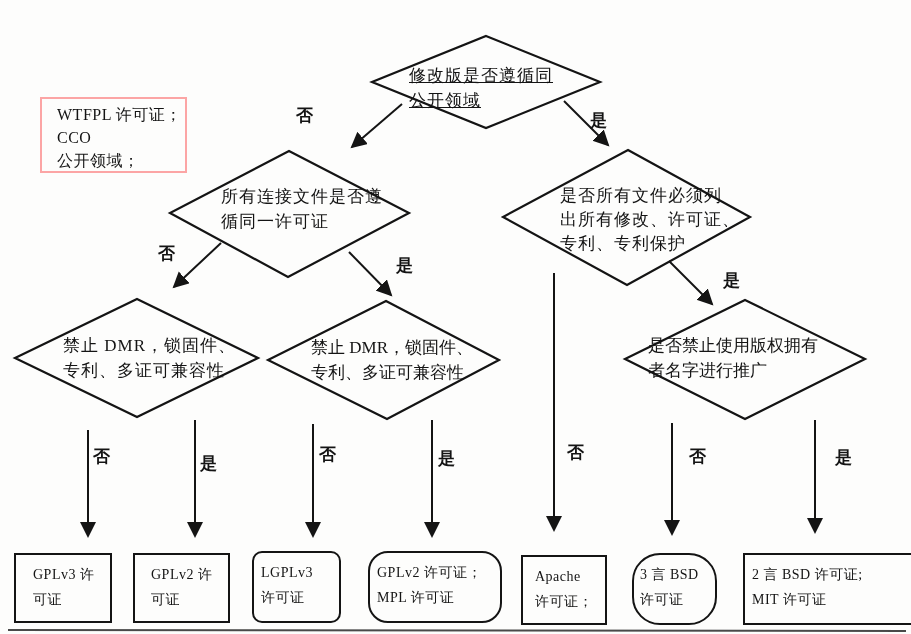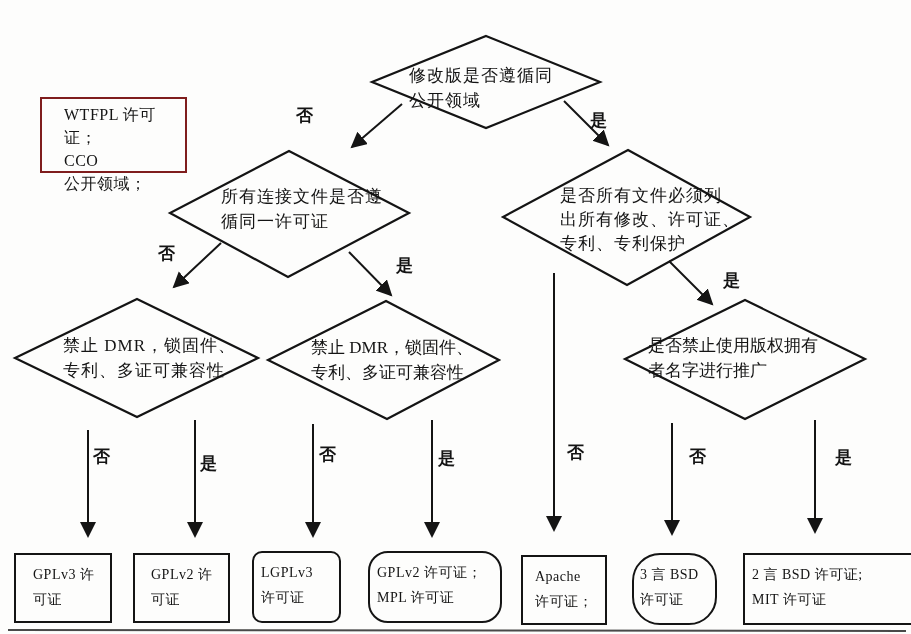--- a/index.html
+++ b/index.html
@@ -32,25 +32,25 @@
     background:#fdfdfc;
     font-size:14px;
     line-height:25px;
     letter-spacing:0.5px;
     box-sizing:border-box;
   }
   .outcome-box .bline{white-space:nowrap;}
   .note-box{
     position:absolute;
     left:40px;top:97px;width:147px;height:76px;
-    border:2px solid #7f1d1d;
+    border:2px solid #fca5a5;
     box-sizing:border-box;
     font-size:16px;
     line-height:23px;
-    padding:4px 0 0 22px;
+    padding:4px 0 0 15px;
     letter-spacing:0.5px;
   }
 </style>
 </head>
 <body>
 
 <div class="canvas">
 
   <svg class="lines-layer" width="911" height="634" viewBox="0 0 911 634">
     <defs>
@@ -81,21 +81,21 @@
 
     <line x1="8" y1="630" x2="906" y2="631" stroke="#2a2a2a" stroke-width="2" opacity="0.85"></line>
   </svg>
 
   <div class="note-box">
     <div>WTFPL 许可证；</div>
     <div>CCO</div>
     <div>公开领域；</div>
   </div>
 
-  <div class="dtext" style="left:409px;top:63px;">
+  <div class="dtext" style="left:409px;top:63px;text-decoration:underline;">
     <div>修改版是否遵循同</div>
     <div>公开领域</div>
   </div>
   <div class="dtext" style="left:221px;top:184px;">
     <div>所有连接文件是否遵</div>
     <div>循同一许可证</div>
   </div>
   <div class="dtext" style="left:560px;top:184px;line-height:24px;">
     <div>是否所有文件必须列</div>
     <div>出所有修改、许可证、</div>

